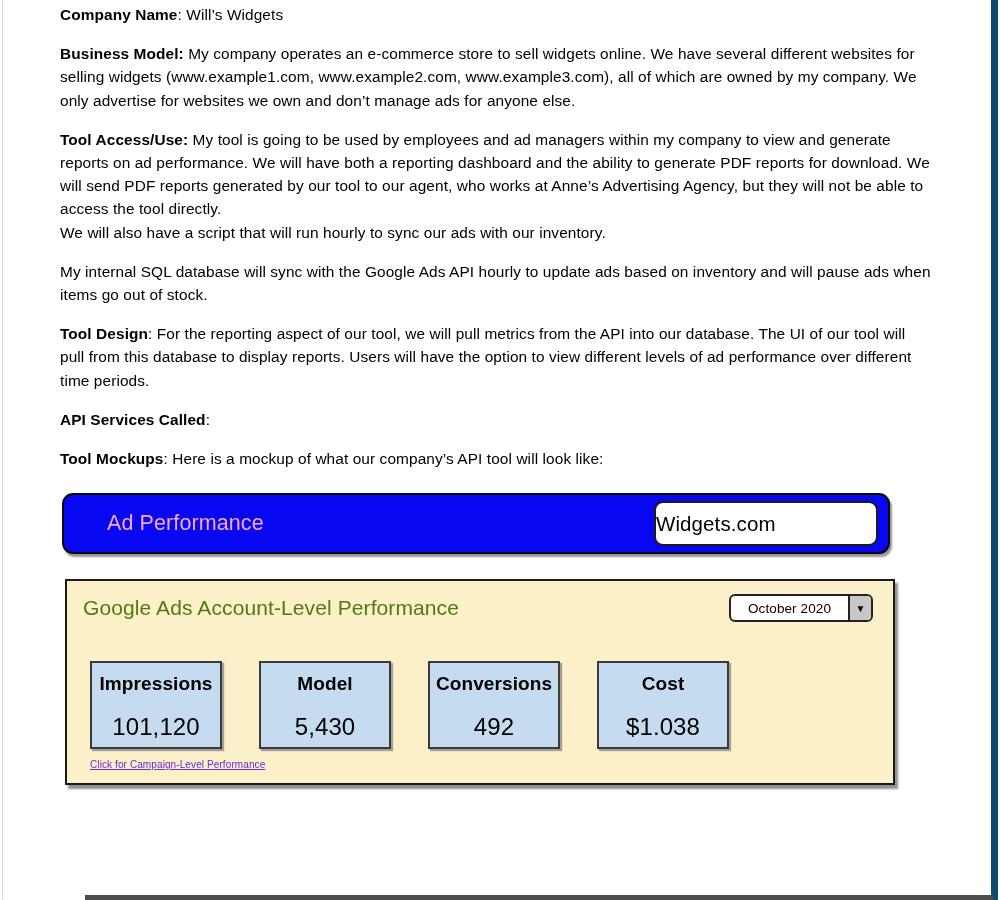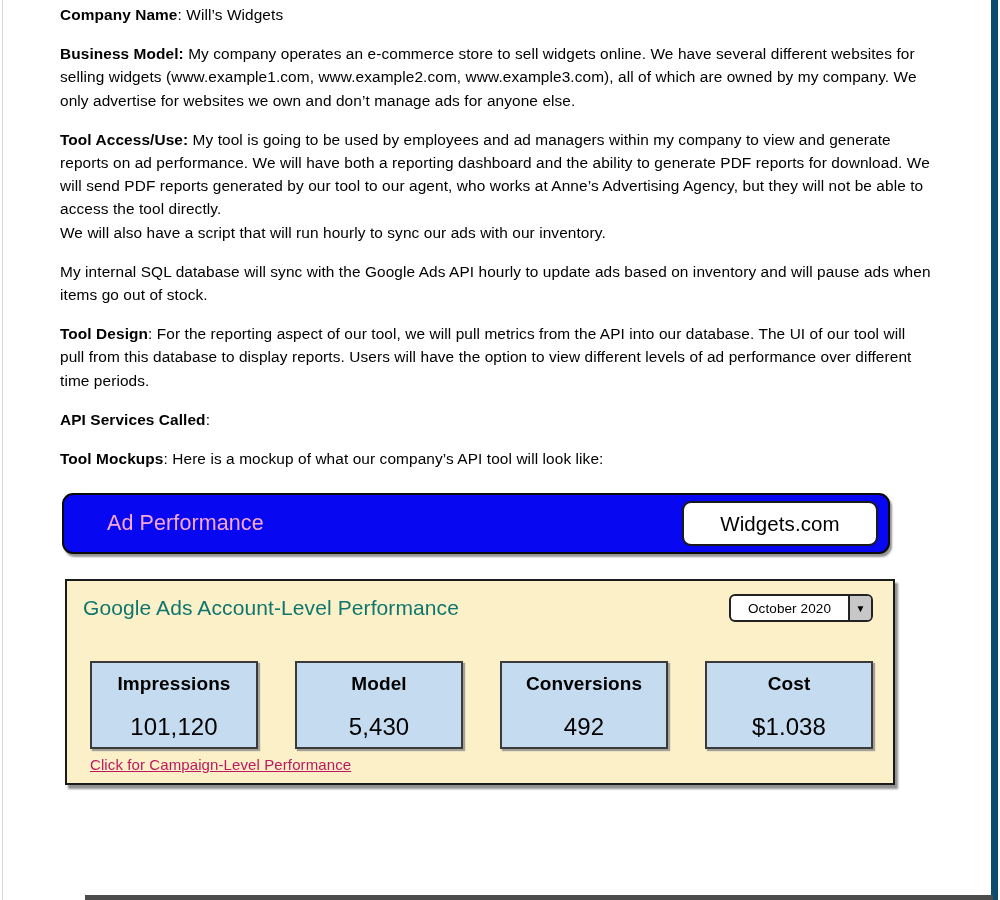--- a/index.html
+++ b/index.html
@@ -35,41 +35,41 @@
     border: 2px solid #0a0a0a;
     border-radius: 11px;
     box-shadow: 2px 3px 2px rgba(60,60,60,0.55);
   }
   .mock-bar-title {
     position: absolute; left: 36px; top: 50%; transform: translateY(-50%);
     color: #f9a8d4; font-size: 21.5px; margin-left: 7px;
   }
   .site-button {
     position: absolute; right: 10px; top: 6px;
-    width: 196px; height: 45px;
+    width: 224px; height: 45px;
     background: #ffffff;
     border: 2px solid #1a1a1a;
     border-radius: 9px;
-    display: flex; align-items: center; justify-content: center;
+    display: flex; align-items: center; justify-content: flex-start;
     font-size: 20.5px; color: #000;
     cursor: pointer;
   }
 
   
   .mock-panel {
     position: relative;
     margin: 25px 0 0 5px;
     width: 830px; height: 206px;
     background: #fcf0c9;
     border: 2px solid #1a1a1a;
     box-shadow: 3px 4px 2px rgba(70,70,70,0.6);
   }
   .panel-title {
     position: absolute; left: 16px; top: 15px;
-    font-size: 21px; color: #0f766e;
+    font-size: 21px; color: #4d7c0f;
   }
   .date-select {
     position: absolute; right: 20px; top: 13px;
     width: 144px; height: 28px;
     border: 2px solid #222;
     border-radius: 6px;
     background: #fff;
     display: flex; align-items: stretch;
     cursor: pointer;
     overflow: hidden;
@@ -82,33 +82,33 @@
     width: 23px; background: #c7c7c7;
     border-left: 2px solid #222;
     display: flex; align-items: center; justify-content: center;
     font-size: 10px; color: #000;
   }
   .cards-row {
     position: absolute; left: 23px; top: 80px;
     display: flex; gap: 37px;
   }
   .metric-card {
-    width: 168px; height: 88px;
+    width: 132px; height: 88px;
     background: #c5dcf0;
     border: 2px solid #3a3a3a;
     box-shadow: 2px 2px 1px rgba(90,95,110,0.55);
     display: flex; flex-direction: column; justify-content: space-between;
     align-items: center;
     padding: 9px 0 9px 0;
   }
   .metric-label { font-weight: bold; font-size: 19px; }
   .metric-value { font-size: 24px; text-align: center; }
   .panel-link {
     position: absolute; left: 23px; bottom: 7px;
-    font-size: 15px; color: #be185d; text-decoration: underline; cursor: pointer;
+    font-size: 10px; color: #6d28d9; text-decoration: underline; cursor: pointer;
   }
 
   .bottom-strip {
     position: absolute; left: 85px; top: 895px;
     width: 908px; height: 5px;
     background: #4c4c4c;
   }
 </style>
 </head>
 <body>

